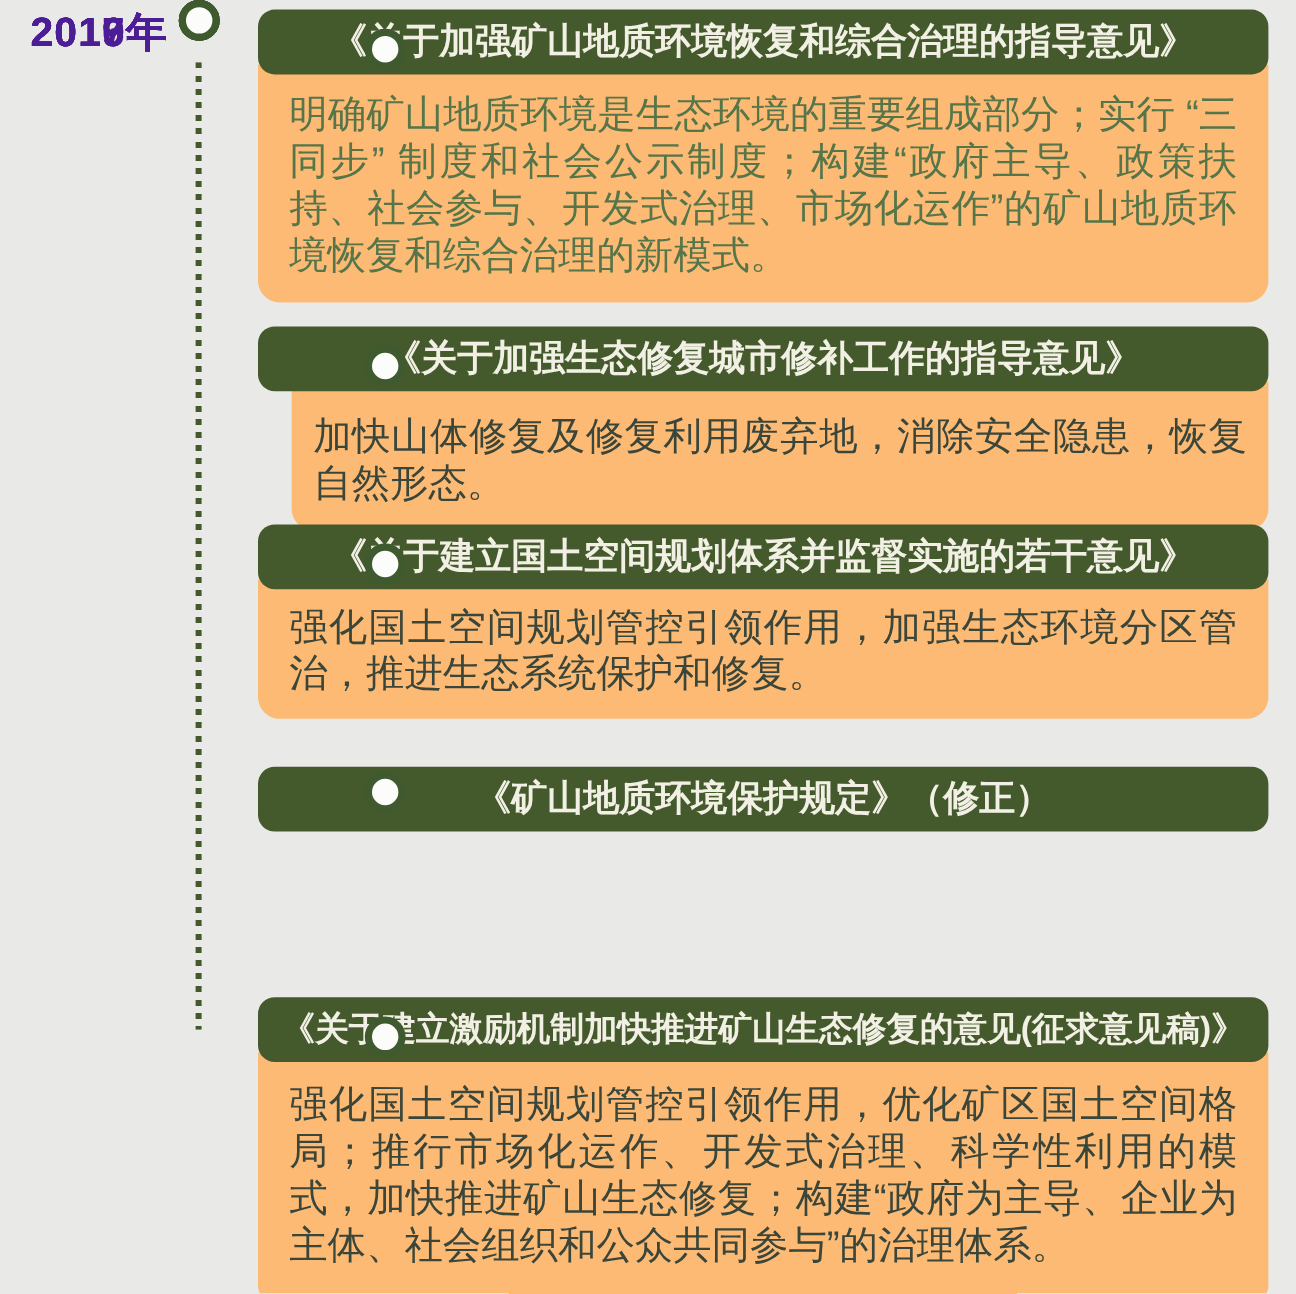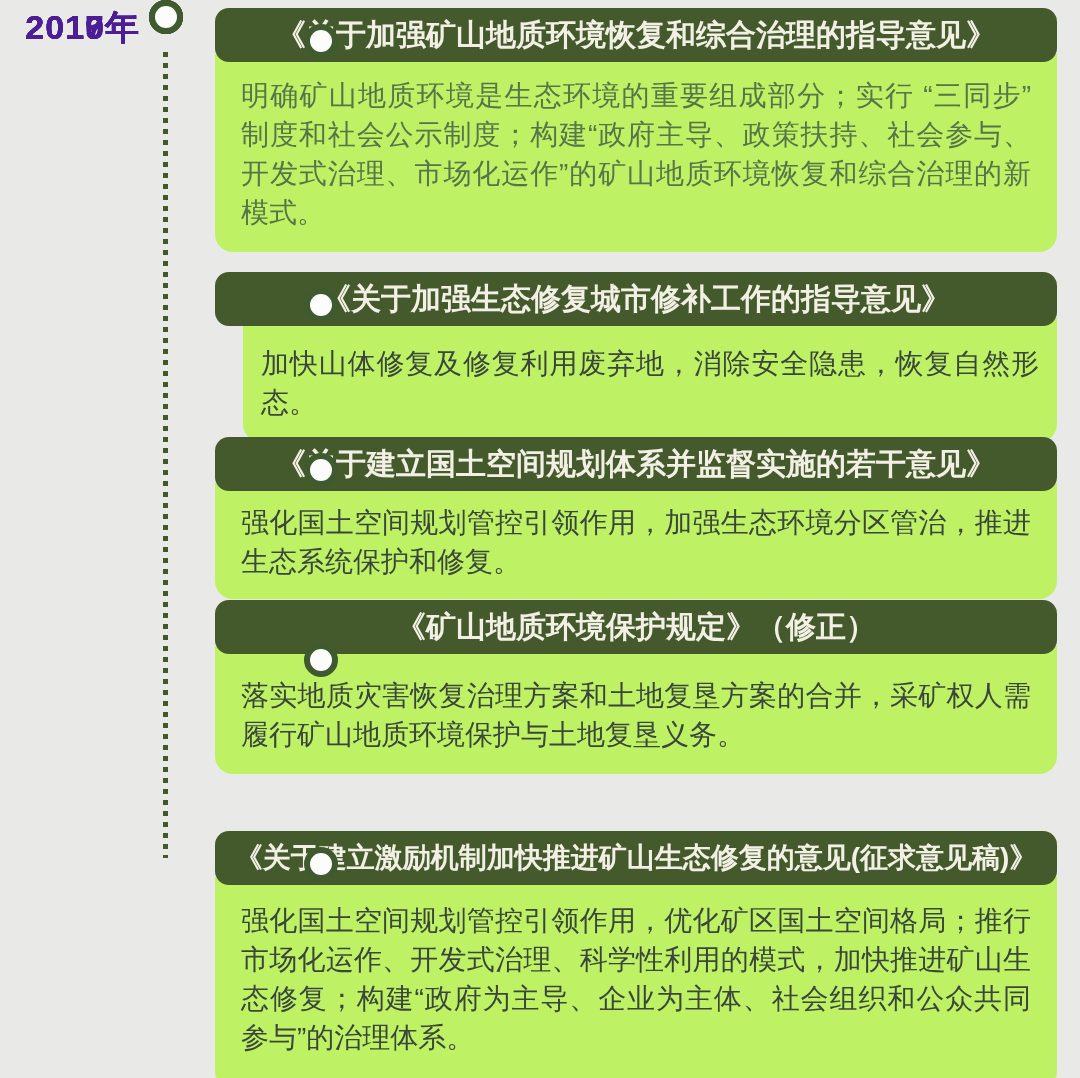--- a/index.html
+++ b/index.html
@@ -69,29 +69,29 @@
     border-radius: 14px;
     box-sizing: border-box;
     white-space: nowrap;
     overflow: hidden;
   }
   .card-header.small-title { font-size: 28px; }
   .card-body {
     position: relative;
     z-index: 1;
     margin-top: -8px;
-    background: #bef264;
+    background: #fdba74;
     border-radius: 0 0 18px 18px;
     color: #3b463b;
-    font-size: 28px;
+    font-size: 32px;
     line-height: 39px;
     box-sizing: border-box;
     text-align: justify;
   }
-  .card-body.green-text { color: #567549; } .r1 .node { top: 18px;  } .r1.card { top: 8px;   } .r2 .node { top: 282px; } .r2.card { top: 272px; } .r3 .node { top: 447px; } .r3.card { top: 437px; } .r4 .node { top: 637px; } .r4.card { top: 600px; } .r5 .node { top: 841px; } .r5.card { top: 831px; }
+  .card-body.green-text { color: #567549; } .r1 .node { top: 18px;  } .r1.card { top: 8px;   } .r2 .node { top: 282px; } .r2.card { top: 272px; } .r3 .node { top: 447px; } .r3.card { top: 437px; } .r4 .node { top: 637px; } .r4.card { top: 639px; } .r5 .node { top: 841px; } .r5.card { top: 831px; }
 
   .b1 { min-height: 181px; padding: 22px 26px 20px; }
   .b2 { min-height: 88px;  padding: 26px 18px 20px; margin-left: 28px; }
   .b3 { min-height: 109px; padding: 20px 26px 18px; }
   .b4 { min-height: 128px; padding: 30px 26px 20px; }
   .b5 { min-height: 191px; padding: 24px 26px 32px; }
 </style>
 </head>
 <body>
 
@@ -125,21 +125,20 @@
     <div class="card-header">《关于建立国土空间规划体系并监督实施的若干意见》</div>
     <div class="card-body b3">强化国土空间规划管控引领作用，加强生态环境分区管治，推进生态系统保护和修复。</div>
   </div>
 
   <div class="year r4">2019年</div>
   <div class="node r4">
       <span class="node"></span>
     </div>
   <div class="card r4">
     <div class="card-header">《矿山地质环境保护规定》（修正）</div>
-    <div class="card-body b4">落实地质灾害恢复治理方案和土地复垦方案的合并，采矿权人需履行矿山地质环境保护与土地复垦义务。</div>
   </div>
 
   <div class="year r5">2019年</div>
   <div class="node r5">
       <span class="node"></span>
     </div>
   <div class="card r5">
     <div class="card-header small-title">《关于建立激励机制加快推进矿山生态修复的意见(征求意见稿)》</div>
     <div class="card-body b5">强化国土空间规划管控引领作用，优化矿区国土空间格局；推行市场化运作、开发式治理、科学性利用的模式，加快推进矿山生态修复；构建“政府为主导、企业为主体、社会组织和公众共同参与”的治理体系。</div>
   </div>

